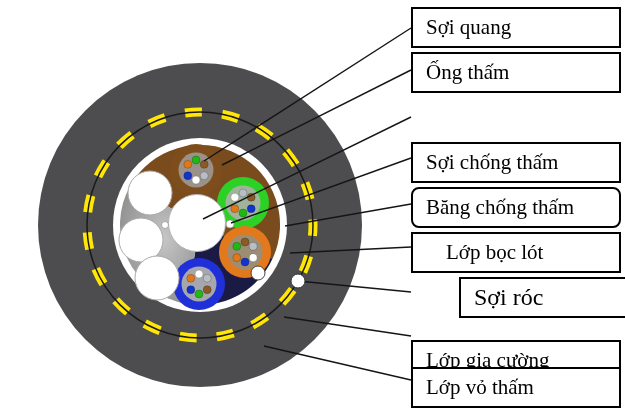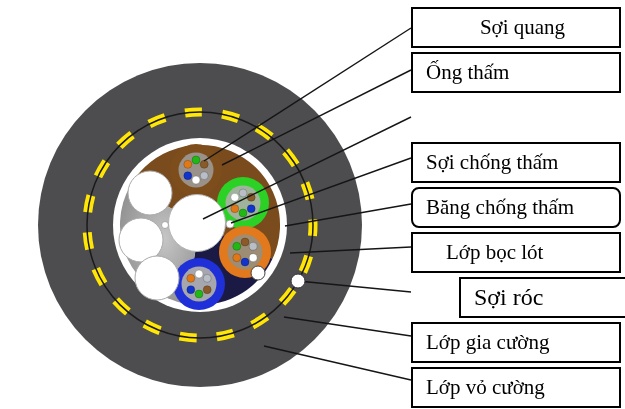--- a/index.html
+++ b/index.html
@@ -103,38 +103,38 @@
         <line x1="298" y1="281" x2="411" y2="292" stroke="#151515" stroke-width="1.4"></line>
         <line x1="284" y1="317" x2="411" y2="336" stroke="#151515" stroke-width="1.4"></line>
         <line x1="264" y1="346" x2="411" y2="380" stroke="#151515" stroke-width="1.4"></line>
       </g>
 
     <circle cx="258" cy="273" r="7" stroke="#444" stroke-width="1" fill="#ffffff"></circle>
     <circle cx="298" cy="281" r="7" stroke="#333" stroke-width="1" fill="#ffffff"></circle>
   </svg>
 
   <div class="label-col" id="label-col">
-      <div class="label-box" style="top: 7px; justify-content: center;">
+      <div class="label-box" style="top: 7px;">
         <span>Sợi quang</span>
       </div>
       <div class="label-box" style="top: 52px;">
         <span>Ống thấm</span>
       </div>
       <div class="label-box" style="top: 142px;">
         <span>Sợi chống thấm</span>
       </div>
       <div class="label-box" style="top: 187px; border-radius: 8px;">
         <span>Băng chống thấm</span>
       </div>
       <div class="label-box" style="top: 232px; padding-left: 33px;">
         <span>Lớp bọc lót</span>
       </div>
       <div class="label-box large" style="top: 277px; margin-left: 48px;">
         <span>Sợi róc</span>
       </div>
-      <div class="label-box" style="top: 322px;">
+      <div class="label-box" style="top: 340px;">
         <span>Lớp gia cường</span>
       </div>
       <div class="label-box" style="top: 367px;">
-        <span>Lớp vỏ cường</span>
+        <span>Lớp vỏ thấm</span>
       </div>
     </div>
 </div>
 
 </body></html>

